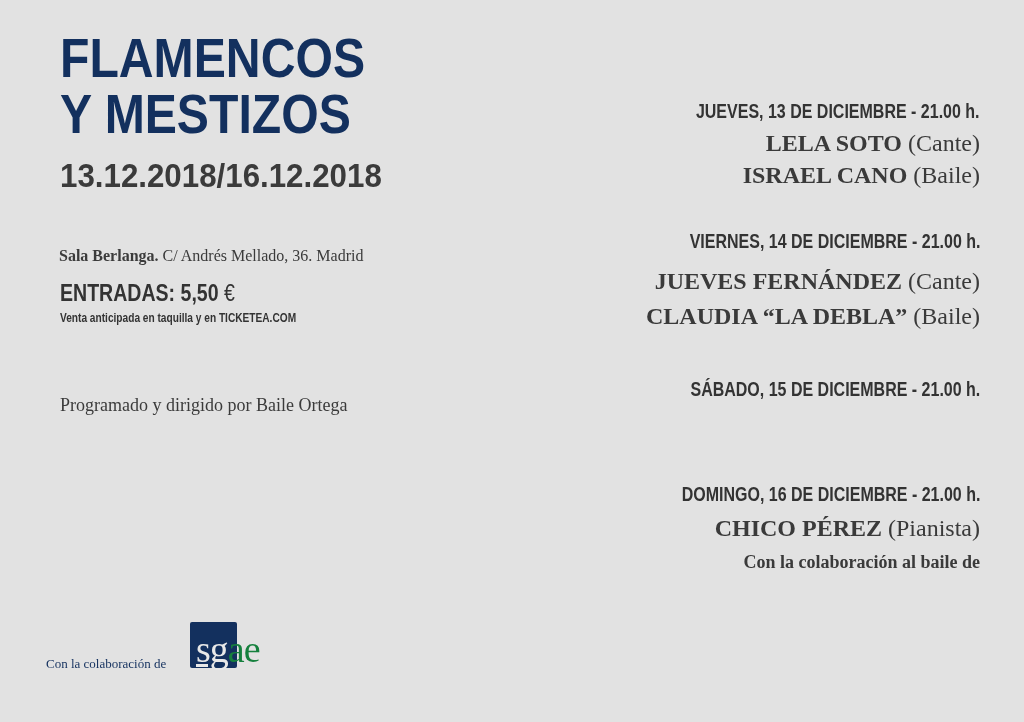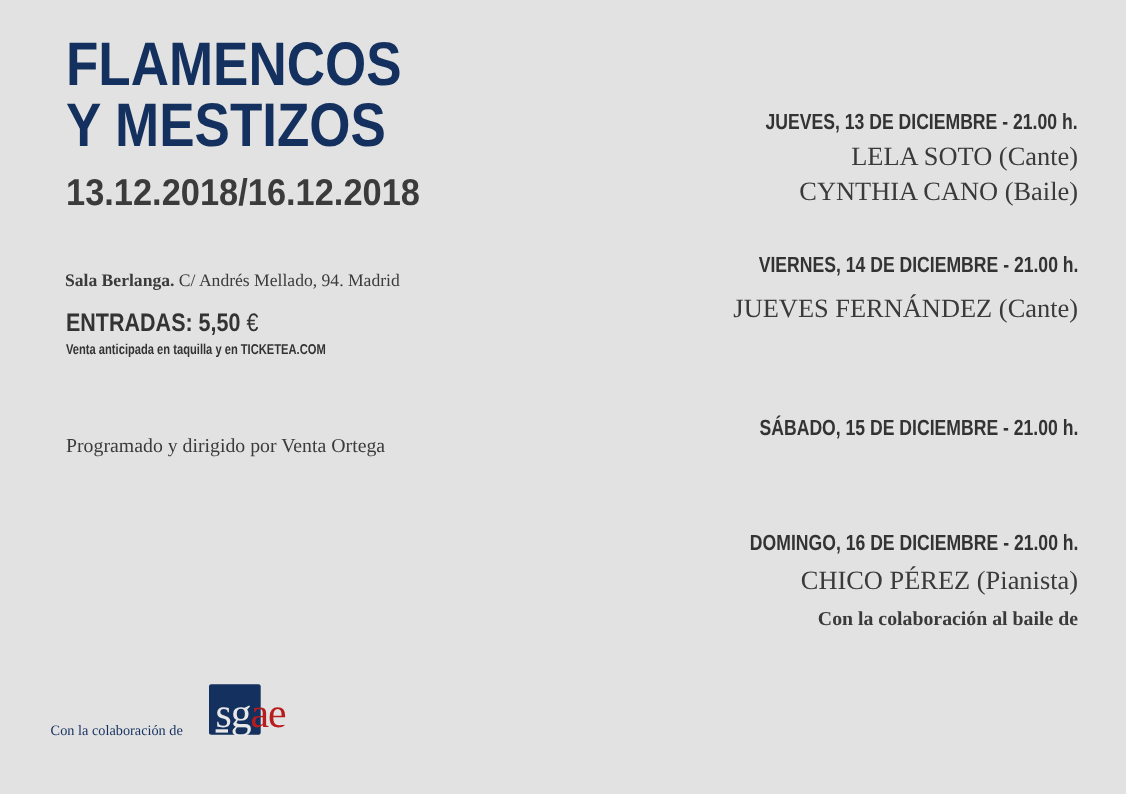--- a/index.html
+++ b/index.html
@@ -41,70 +41,71 @@
     font-family: "Liberation Serif", serif; font-size: 13px; white-space: nowrap;
   }
   .sgae-box {
     position: absolute; left: 190px; top: 622px; width: 47px; height: 46px; background: #13305e; border-radius: 2px;
   }
   .sgae-text {
     position: absolute; left: 196px; top: 630px; font-family: "Liberation Serif", serif; font-size: 38px; line-height: 38px;
     letter-spacing: -1px; white-space: nowrap;
   }
   .sgae-text .in { color: #e8e8e8; text-decoration: underline; }
-  .sgae-text .out { color: #b91c1c; }
+  .sgae-text .out { color: #15803d; }
 
   .schedule { position: absolute; right: 44px; top: 0; width: 420px; }
   .event { position: absolute; right: 0; text-align: right; white-space: nowrap; }
   .ev-head {
     color: #333; font-weight: bold; font-size: 20px; display: block;
     transform: scaleX(0.8); transform-origin: right top; white-space: nowrap;
   }
   .artist {
     display: block; color: #3a3a3a; font-family: "Liberation Serif", serif; font-size: 24px; line-height: 32px; white-space: nowrap;
   }
-  .artist b { font-weight: normal; }
+  .artist b { font-weight: bold; }
   .artist .role { font-weight: normal; }
   .note { display: block; color: #3a3a3a; font-family: "Liberation Serif", serif; font-size: 18px; line-height: 28px; font-weight: bold; }
   .amparo { display: block; color: #3a3a3a; font-family: "Liberation Serif", serif; font-weight: bold; font-size: 24px; line-height: 28px; }
 </style>
 </head>
 <body>
 
 <div class="title">
   <div>FLAMENCOS</div>
   <div>Y MESTIZOS</div>
 </div>
 <div class="dates">13.12.2018/16.12.2018</div>
 
 <div class="venue">
   <b>Sala Berlanga.</b>
-  <span>C/ Andrés Mellado, 94. Madrid</span>
+  <span>C/ Andrés Mellado, 36. Madrid</span>
 </div>
 <div class="price">
   <span>ENTRADAS: 5,50</span>
   <span class="eur">€</span>
 </div>
 <div class="presale">Venta anticipada en taquilla y en TICKETEA.COM</div>
-<div class="prog">Programado y dirigido por Venta Ortega</div>
+<div class="prog">Programado y dirigido por Baile Ortega</div>
 
 <div class="collab">Con la colaboración de</div>
 <div class="sgae-box"></div>
 <div class="sgae-text"><span class="in">sg</span><span class="out">ae</span></div>
 
 <div class="schedule">
   <div class="event" style="top:100px;">
     <span class="ev-head">JUEVES, 13 DE DICIEMBRE - 21.00 h.</span>
     <span class="artist" style="margin-top:4px;"><b>LELA SOTO</b> <span class="role">(Cante)</span></span>
-    <span class="artist"><b>CYNTHIA CANO</b> <span class="role">(Baile)</span></span>
+    <span class="artist"><b>ISRAEL CANO</b> <span class="role">(Baile)</span></span>
   </div>
 
   <div class="event" style="top:230px;">
     <span class="ev-head">VIERNES, 14 DE DICIEMBRE - 21.00 h.</span>
     <span class="artist" style="margin-top:10px; line-height:36px;"><b>JUEVES FERNÁNDEZ</b> <span class="role">(Cante)</span></span>
+    <span class="artist" style="line-height:34px;"><b>CLAUDIA “LA DEBLA”</b> <span class="role">(Baile)</span></span>
   </div>
 
   <div class="event" style="top:378px;">
     <span class="ev-head">SÁBADO, 15 DE DICIEMBRE - 21.00 h.</span>
   </div>
 
   <div class="event" style="top:483px;">
     <span class="ev-head">DOMINGO, 16 DE DICIEMBRE - 21.00 h.</span>
     <span class="artist" style="margin-top:6px;"><b>CHICO PÉREZ</b><span class="role"> (Pianista)</span></span>
     <span class="note" style="margin-top:4px;">Con la colaboración al baile de</span>

